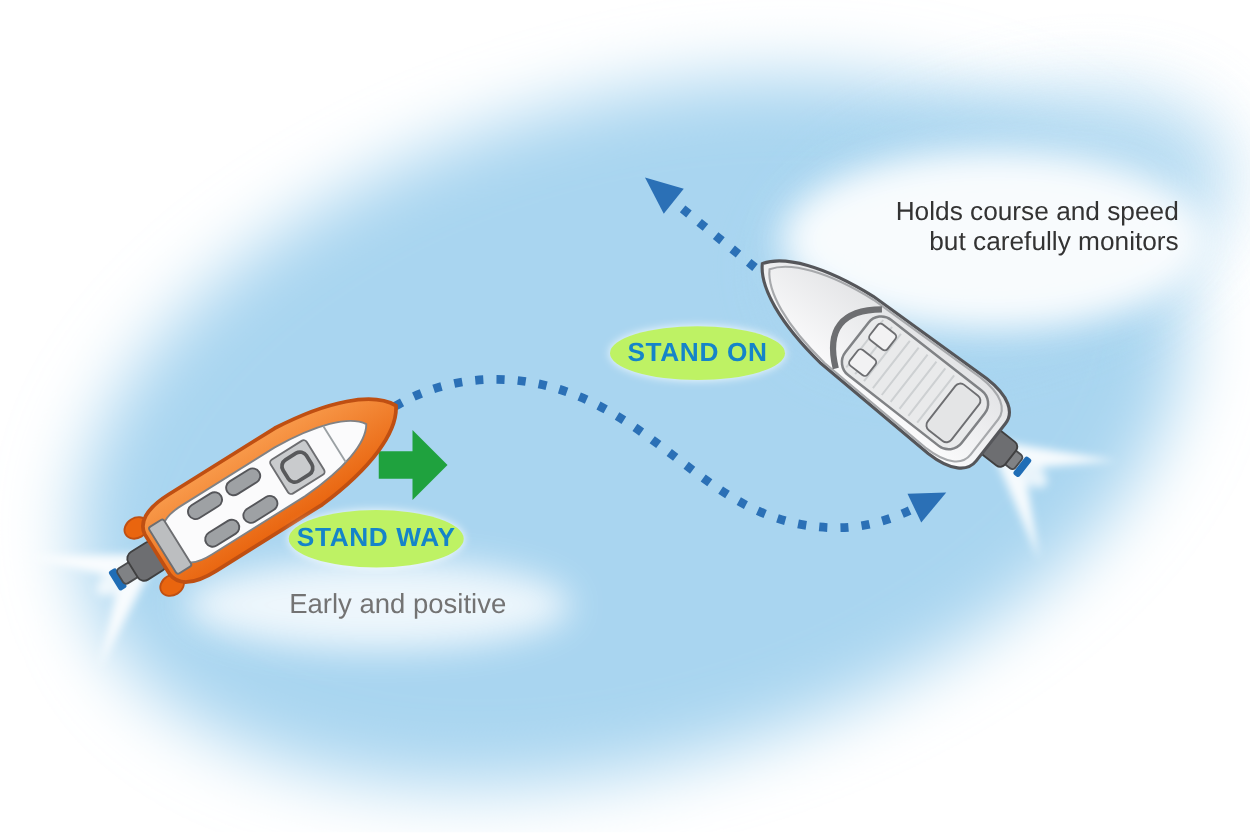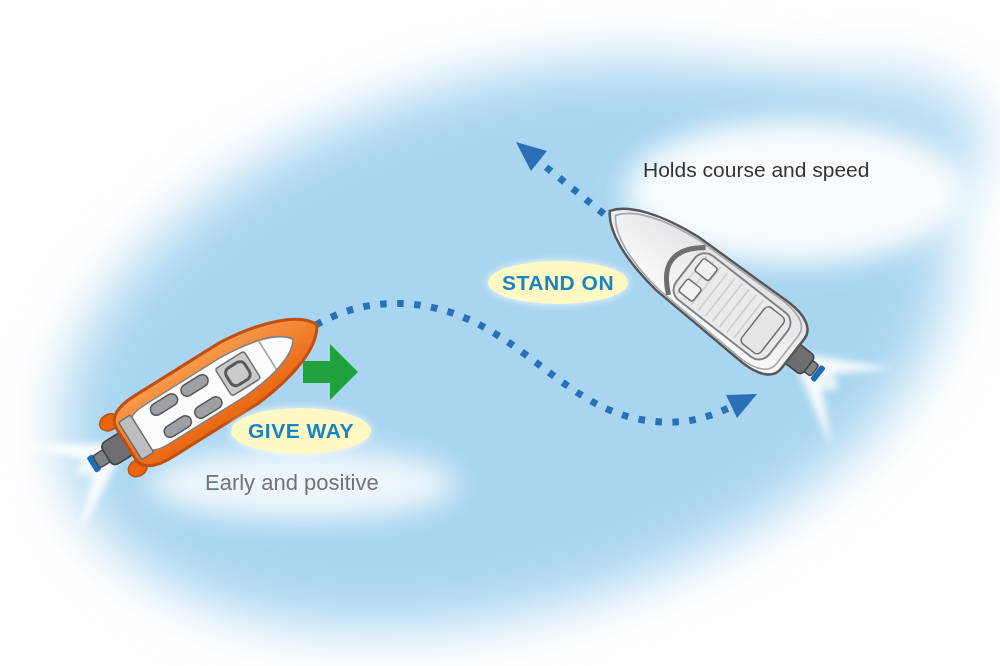--- a/index.html
+++ b/index.html
@@ -2,27 +2,27 @@
 <html><head>
 <meta charset="utf-8">
 <style>
   html,body { margin:0; padding:0; background:#ffffff; }
   .stage {
     position:relative; width:1000px; height:666px; overflow:hidden;
     background:#ffffff; font-family:"Liberation Sans", sans-serif;
   }
   .stage svg { position:absolute; left:0; top:0; }
   .badge {
-    position:absolute; background:#fef9c3; border-radius:50%;
+    position:absolute; background:#bef264; border-radius:50%;
     display:flex; align-items:center; justify-content:center;
     font-weight:bold; font-size:21px; letter-spacing:0.5px;
     box-shadow:0 0 8px rgba(255,255,255,0.9);
   }
   .note {
-    position:absolute; text-align:left; font-size:21px; line-height:24px;
+    position:absolute; text-align:right; font-size:21px; line-height:24px;
   }
   .note span { display:block; }
   .note-early { font-size:22px; }
 </style>
 </head>
 <body>
 
 <div class="stage">
 
   <svg width="1000" height="666" viewBox="0 0 1000 666">
@@ -117,24 +117,25 @@
         <path d="M24,-30 Q62,0 24,30" fill="none" stroke="#6d6e71" stroke-width="5"></path>
       </g>
     </g>
   </svg>
 
   <div class="badge" style="left:488px; top:261px; width:140px; height:43px;">
     <span style="color: rgb(21, 132, 201);">STAND ON</span>
   </div>
 
   <div class="badge" style="left:231px; top:408px; width:140px; height:46px;">
-    <span style="color: rgb(21, 132, 201);">GIVE WAY</span>
+    <span style="color: rgb(21, 132, 201);">STAND WAY</span>
   </div>
 
   <div class="note" style="left: 643px; top: 158px; width: 300px; color: rgb(51, 51, 51);">
     <span>Holds course and speed</span>
+    <span>but carefully monitors</span>
   </div>
 
   <div class="note note-early" style="left: 205px; top: 471px; width: 200px; color: #737373;">
     <span>Early and positive</span>
   </div>
 
 </div>
 
 </body></html>

